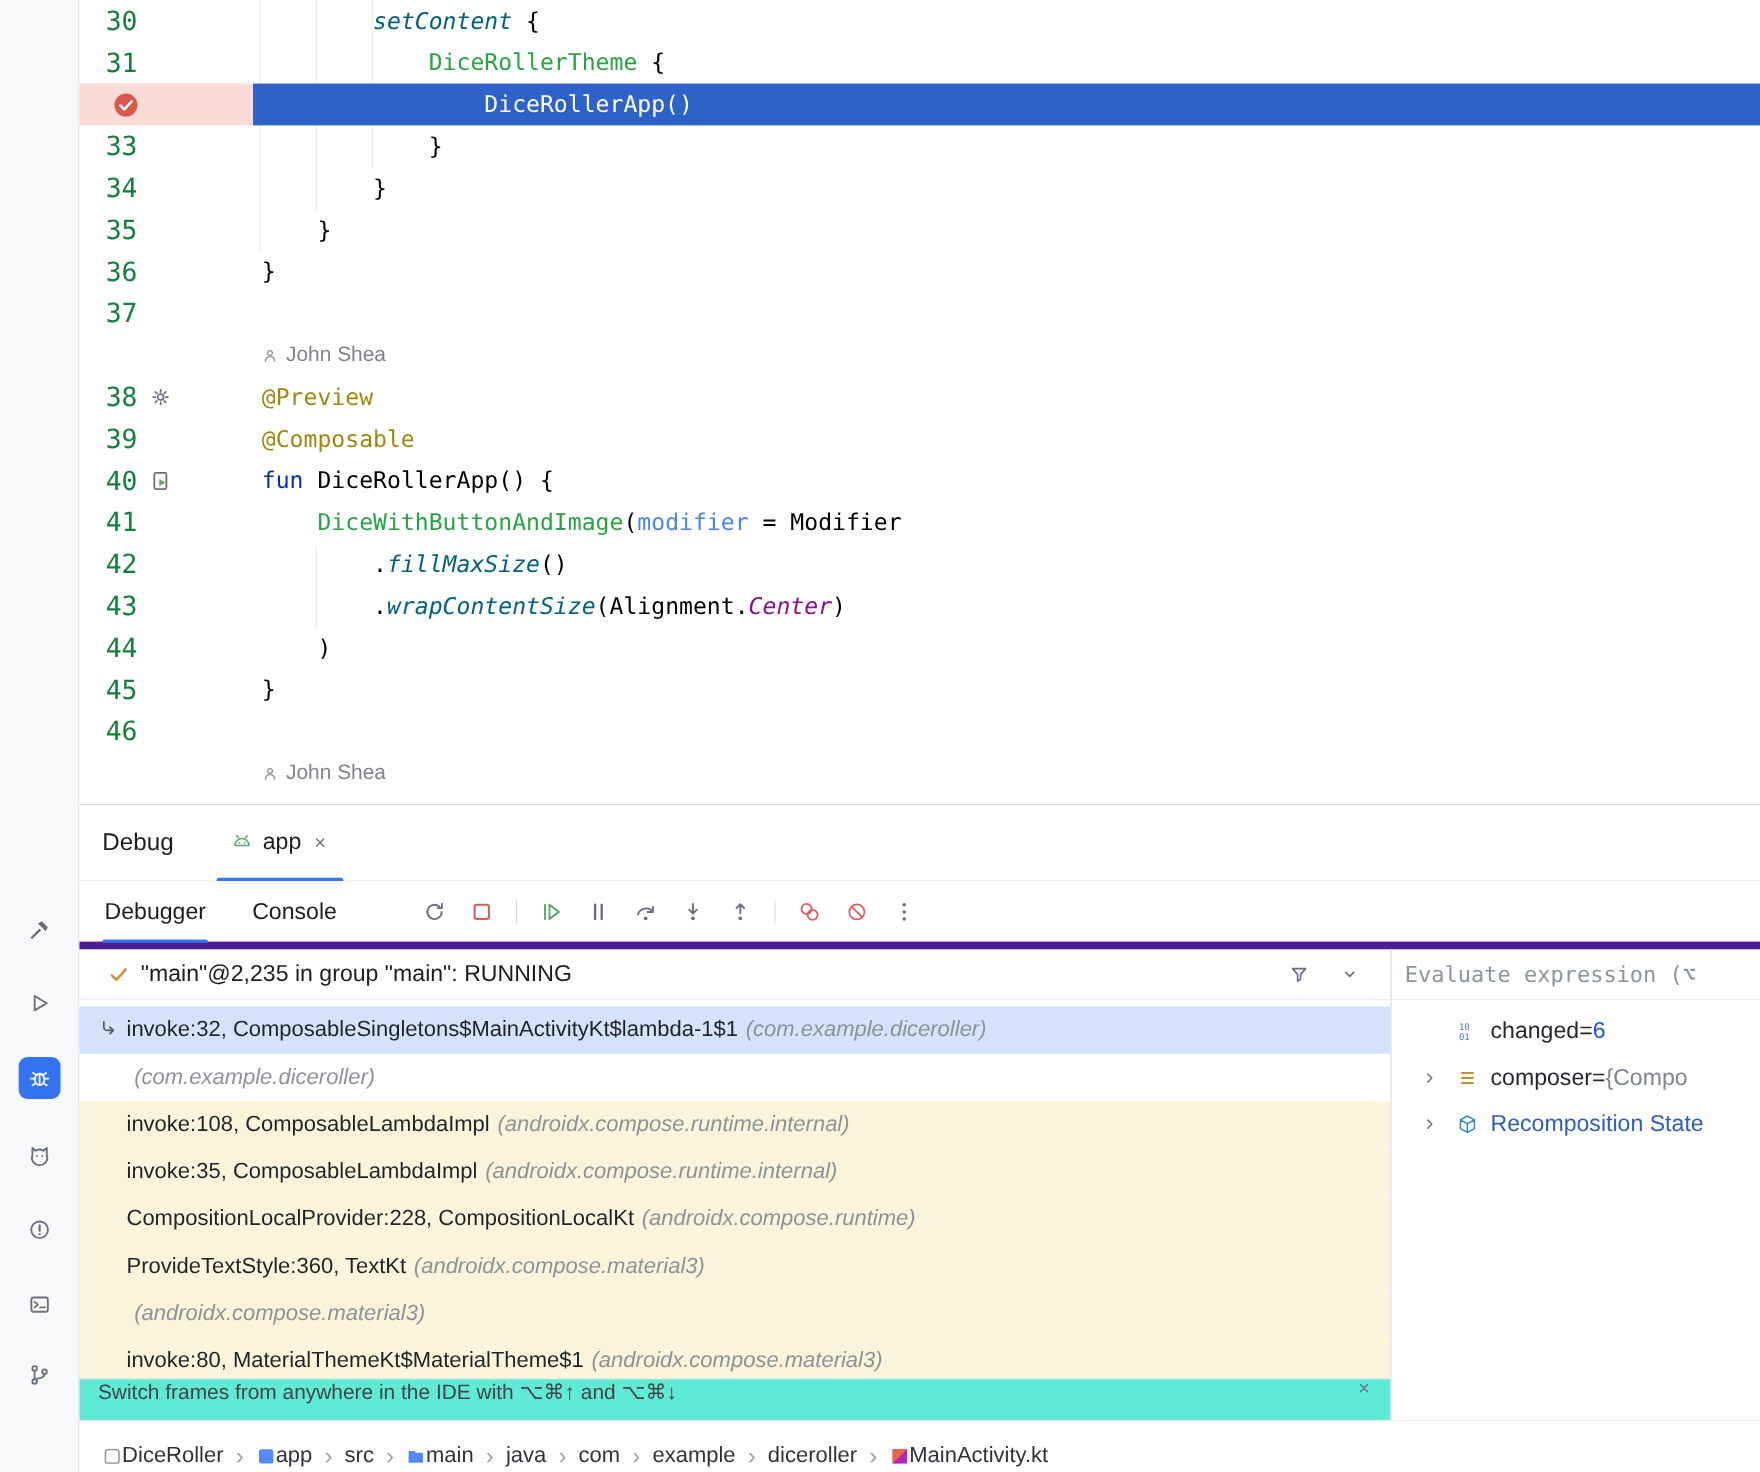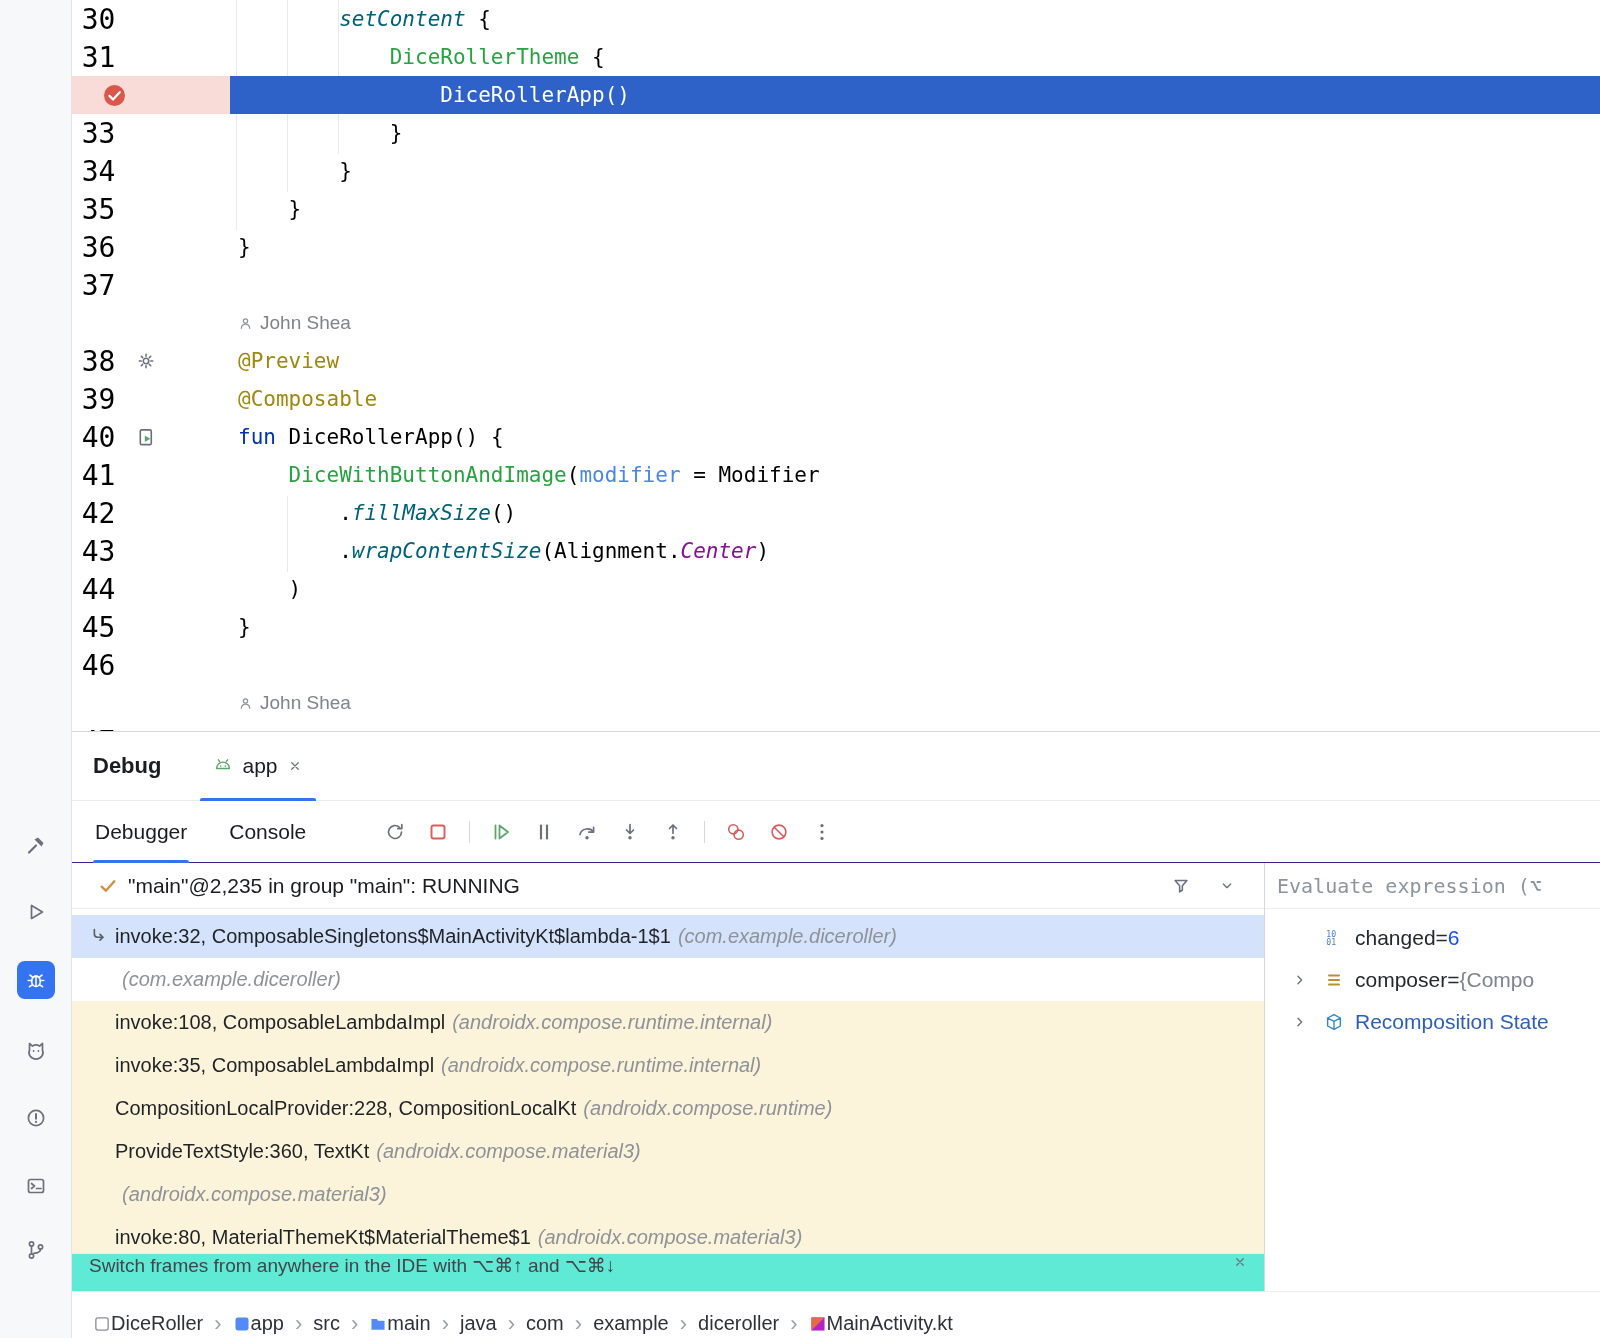--- a/index.html
+++ b/index.html
@@ -14,21 +14,21 @@
     display:flex;align-items:center;justify-content:center}
   .stripe-btn.active{background:#3574f0}
 
   
   .editor{position:absolute;left:72px;top:0;width:1528px;height:731px;overflow:hidden;background:#fff}
   .guide{position:absolute;width:1px;background:#e8e9ec;z-index:0}
   #editor-lines{position:relative;z-index:1}
   .code-row{display:flex;height:38px;align-items:center;white-space:pre;
     font-family:"DejaVu Sans Mono",monospace;font-size:21px;color:#000}
   .gutter{width:158px;flex:none;height:100%;display:flex;align-items:center}
-  .lnum{display:inline-block;width:53px;text-align:center;color:#000000;font-size:28px}
+  .lnum{display:inline-block;width:53px;text-align:right;color:#15803d;font-size:24px}
   .gic{margin-left:11px;display:inline-flex}
   .bp{margin-left:31px;display:inline-flex}
   .codetext{flex:1;height:100%;display:flex;align-items:center;padding-left:8px}
   .exec .gutter{background:#f9dcd7}
   .exec .codetext{background:#2e62c9}
   .exec .codetext span{color:#fff}
   .author-row{height:38px;display:flex;align-items:center;padding-left:166px;
     color:#80838a;font-size:19px;gap:7px}
   .a-ic{display:inline-flex}
   .tok-kw{color:#0033b3}
@@ -36,29 +36,29 @@
   .tok-comp{color:#27a341}
   .tok-ext{color:#00627a;font-style:italic}
   .tok-param{color:#4a86e8}
   .tok-static{color:#871094;font-style:italic}
 
   
   .debug{position:absolute;left:72px;top:731px;width:1528px;height:607px;background:#fff;
     border-top:1px solid #d5d7db}
   .hdr{position:absolute;top:0;left:0;right:0;height:69px;border-bottom:1px solid #ebecf0;
     display:flex;align-items:center;padding-left:21px}
-  .dbg-title{font-size:22px;font-weight:700;color:#1b1d21}
+  .dbg-title{font-size:22px;font-weight:400;color:#1b1d21}
   .run-tab{margin-left:37px;height:100%;display:flex;align-items:center;gap:9px;
     padding:0 15px;position:relative}
   .run-tab:after{content:"";position:absolute;left:2px;right:2px;bottom:-1px;height:3px;
     background:#3574f0;border-radius:2px 2px 0 0}
   .run-tab .lbl{font-size:21px;color:#1b1d21}
   .ic{display:inline-flex;align-items:center;justify-content:center}
 
-  .tabs2{position:absolute;top:69px;left:0;right:0;height:62px;border-bottom:1px solid #4c1d95;
+  .tabs2{position:absolute;top:69px;left:0;right:0;height:62px;border-bottom:7px solid #4c1d95;
     display:flex;align-items:center;padding-left:21px}
   .vtab{height:100%;display:flex;align-items:center;padding:0 2px;margin-right:38px;
     font-size:21px;color:#1b1d21;position:relative}
   .vtab.active:after{content:"";position:absolute;left:0;right:0;bottom:-1px;height:3px;
     background:#3574f0;border-radius:2px 2px 0 0}
   .tb{display:flex;align-items:center;gap:13px;margin-left:34px}
   .tbtn{width:30px;height:30px;display:flex;align-items:center;justify-content:center;border-radius:4px}
   .vsep{width:1px;height:22px;background:#d5d7db;margin:0 3px}
 
   .dbg-body{position:absolute;top:131px;left:0;right:0;height:428px;display:flex}

